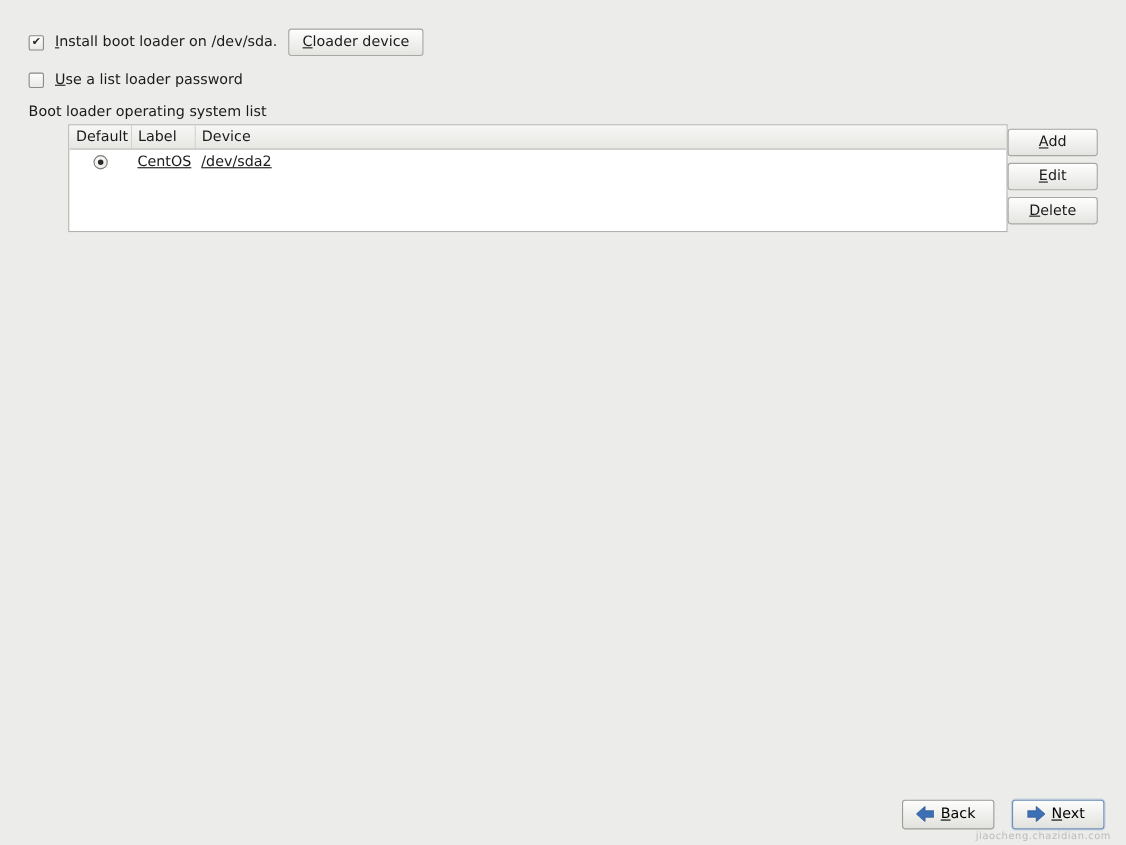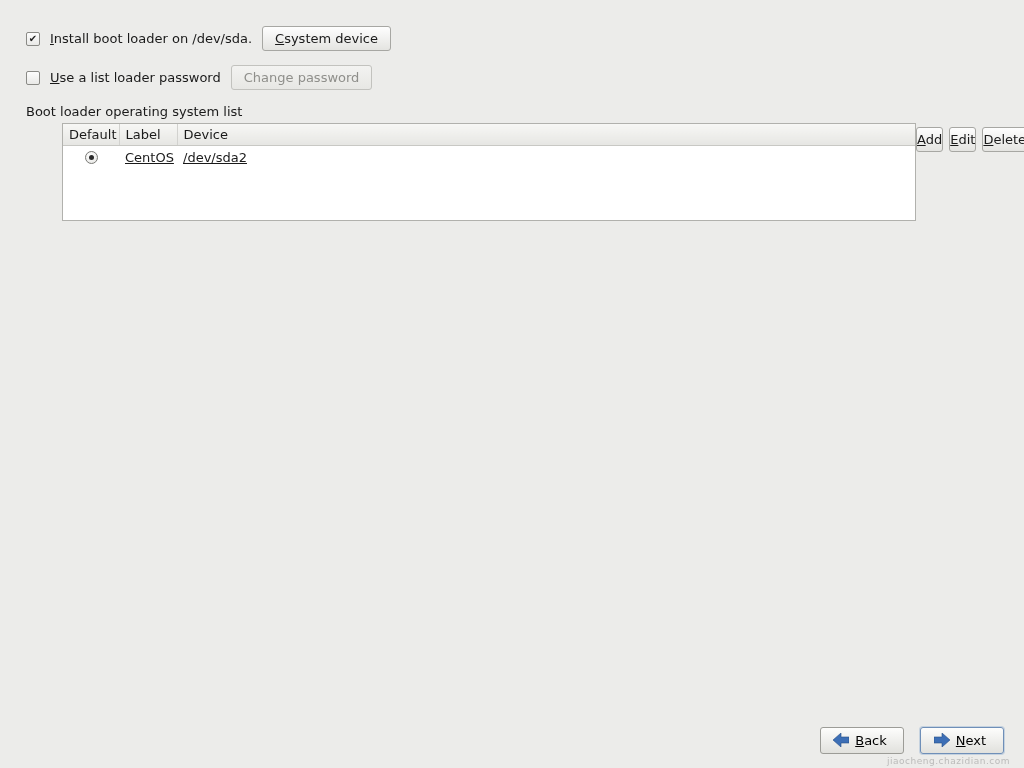--- a/index.html
+++ b/index.html
@@ -88,21 +88,21 @@
       border: 1px solid #7a7a76;
       border-radius: 50%;
       margin: 0 auto;
       display: flex; align-items: center; justify-content: center;
       background: radial-gradient(circle at 40% 35%, #ffffff, #e3e3e0);
     }
     .radio .dot {
       width: 5px; height: 5px; border-radius: 50%;
       background: #2a2a2a;
     }
-    .side-buttons { display: flex; flex-direction: row; gap: 6px; width: 82px; margin-top: 4px; }
+    .side-buttons { display: flex; flex-direction: column; gap: 6px; width: 82px; margin-top: 4px; }
     .side-buttons .btn { text-align: center; padding: 4px 0; }
     .footer {
       position: absolute;
       right: 20px; bottom: 14px;
       display: flex; gap: 16px;
     }
     .nav-btn {
       border: 1px solid #9c9c97;
       border-radius: 3px;
       background: linear-gradient(#fdfdfc, #e1e1dd);
@@ -134,30 +134,29 @@
 <body>
 
 <div class="content">
 
   <div class="opt-row">
     <div class="checkbox">✔</div>
     <div class="checkbox-label">
       <span class="accel">I</span><span>nstall boot loader on /dev/sda.</span>
     </div>
     <button class="btn">
-      <span class="accel">C</span><span>system device</span>
+      <span class="accel">C</span><span>loader device</span>
     </button>
   </div>
 
   <div class="opt-row">
     <div class="checkbox unchecked">✔</div>
     <div class="checkbox-label">
       <span class="accel">U</span><span>se a list loader password</span>
     </div>
-    <button class="btn disabled">Change password</button>
   </div>
 
   <div class="section-title">Boot loader operating system list</div>
 
   <div class="hbox">
     <div class="table-wrap">
       <table>
         <colgroup>
           <col class="col-default">
           <col class="col-label">

